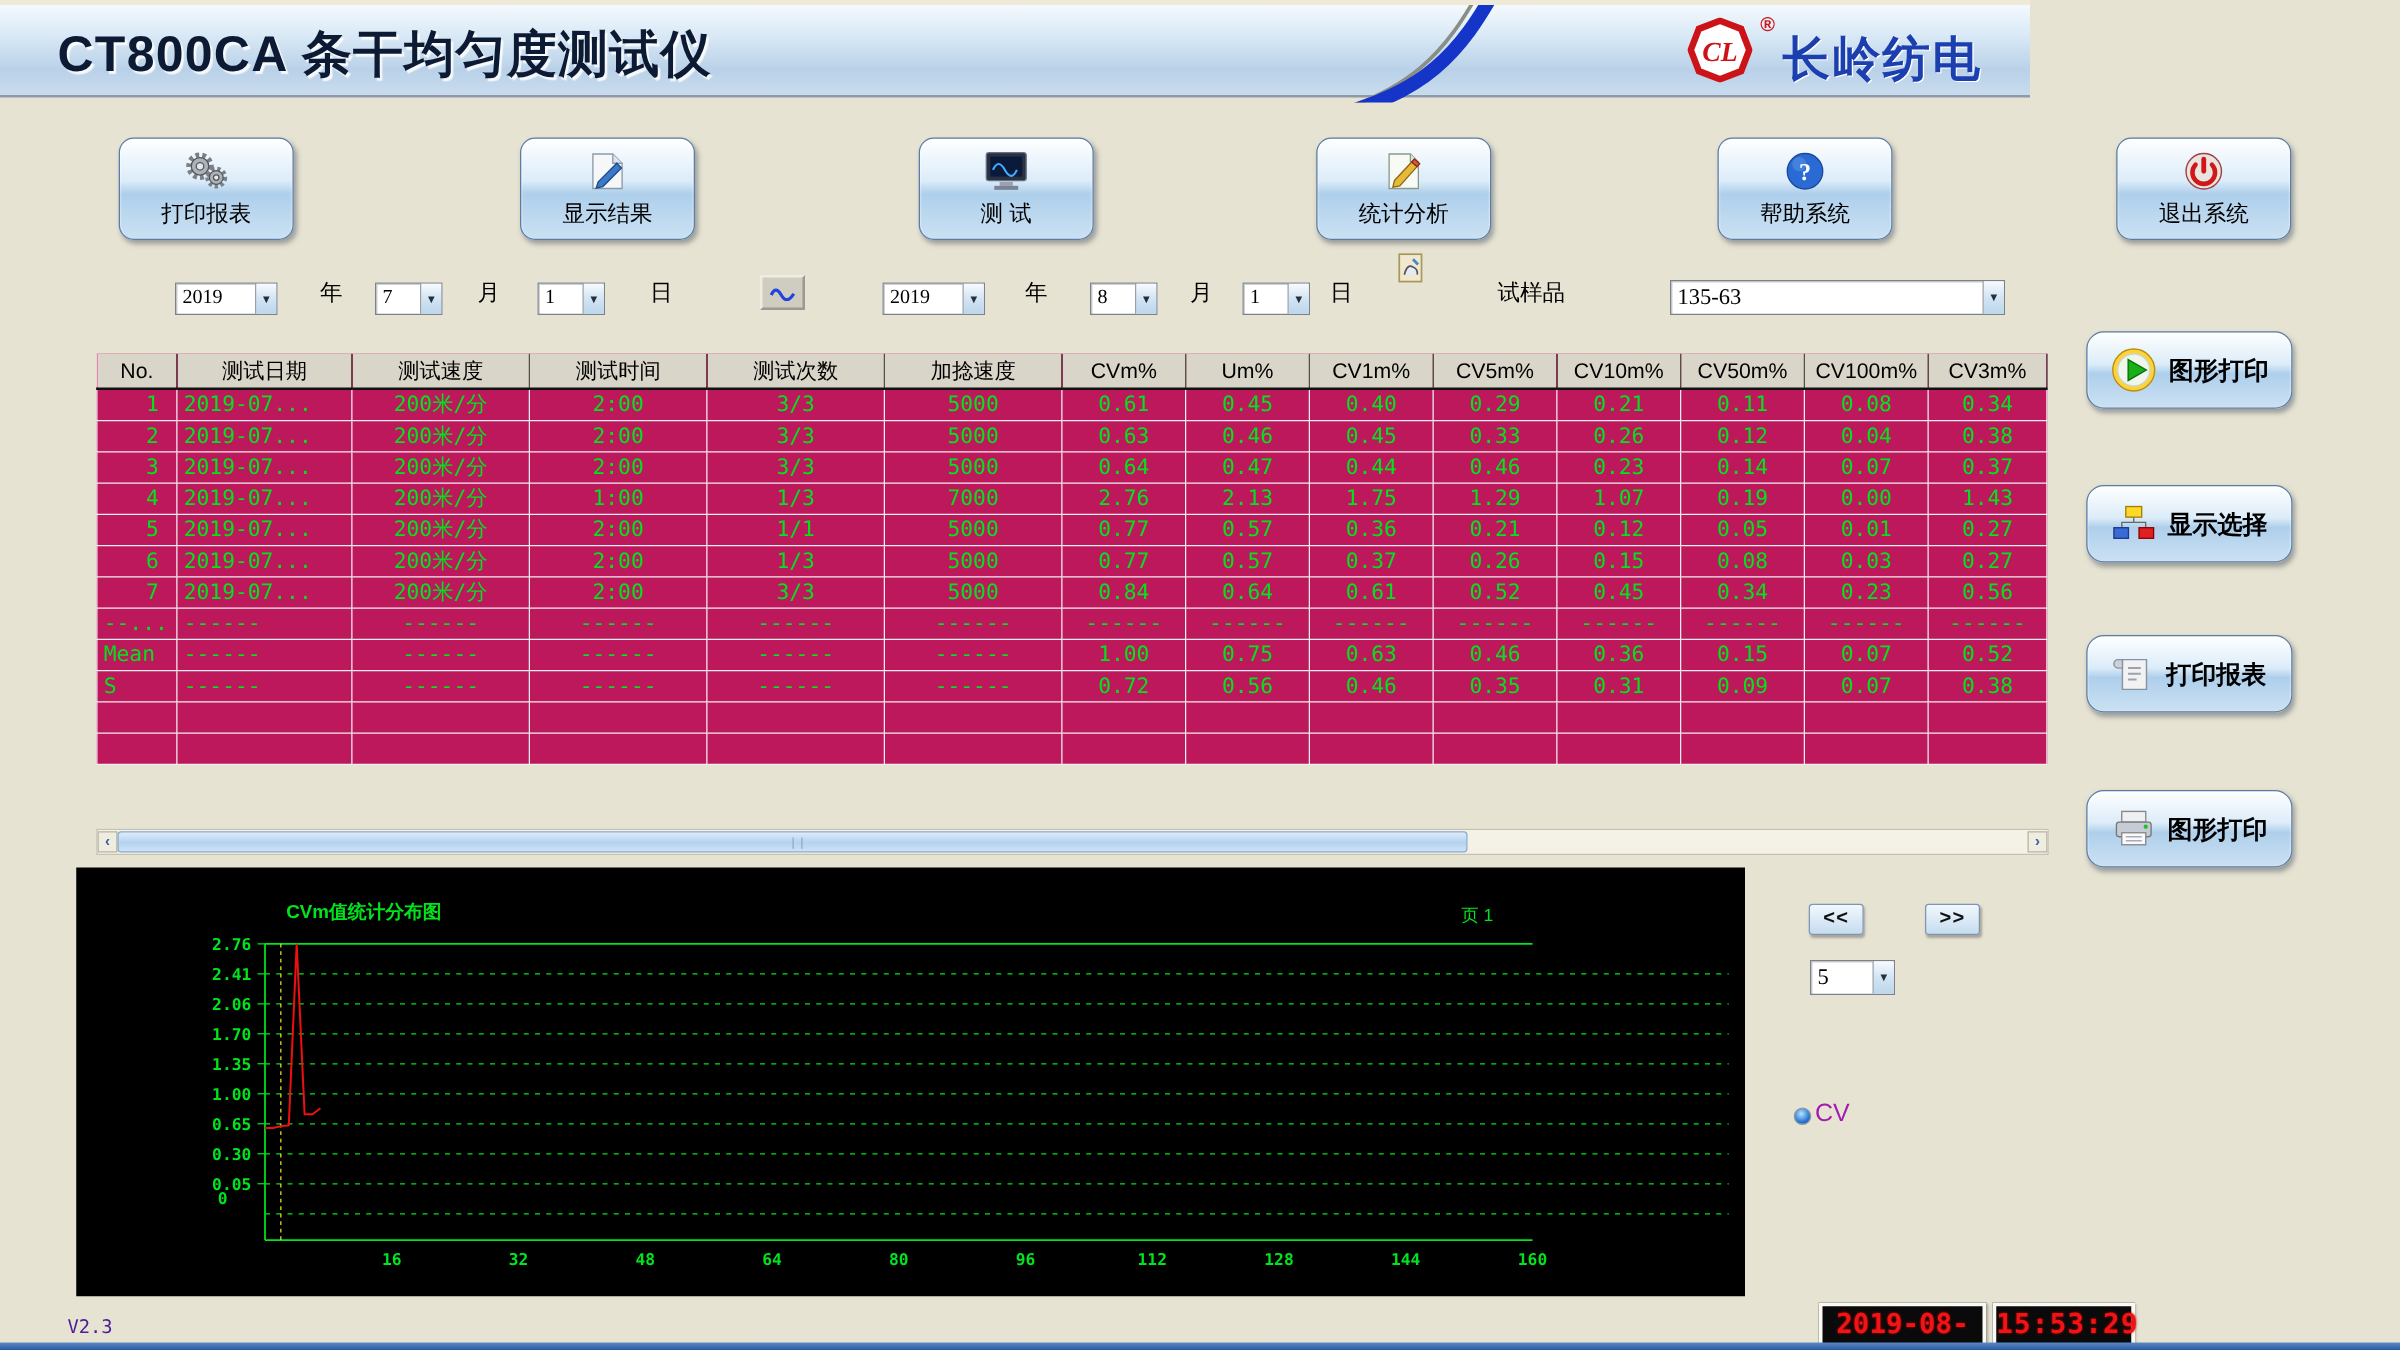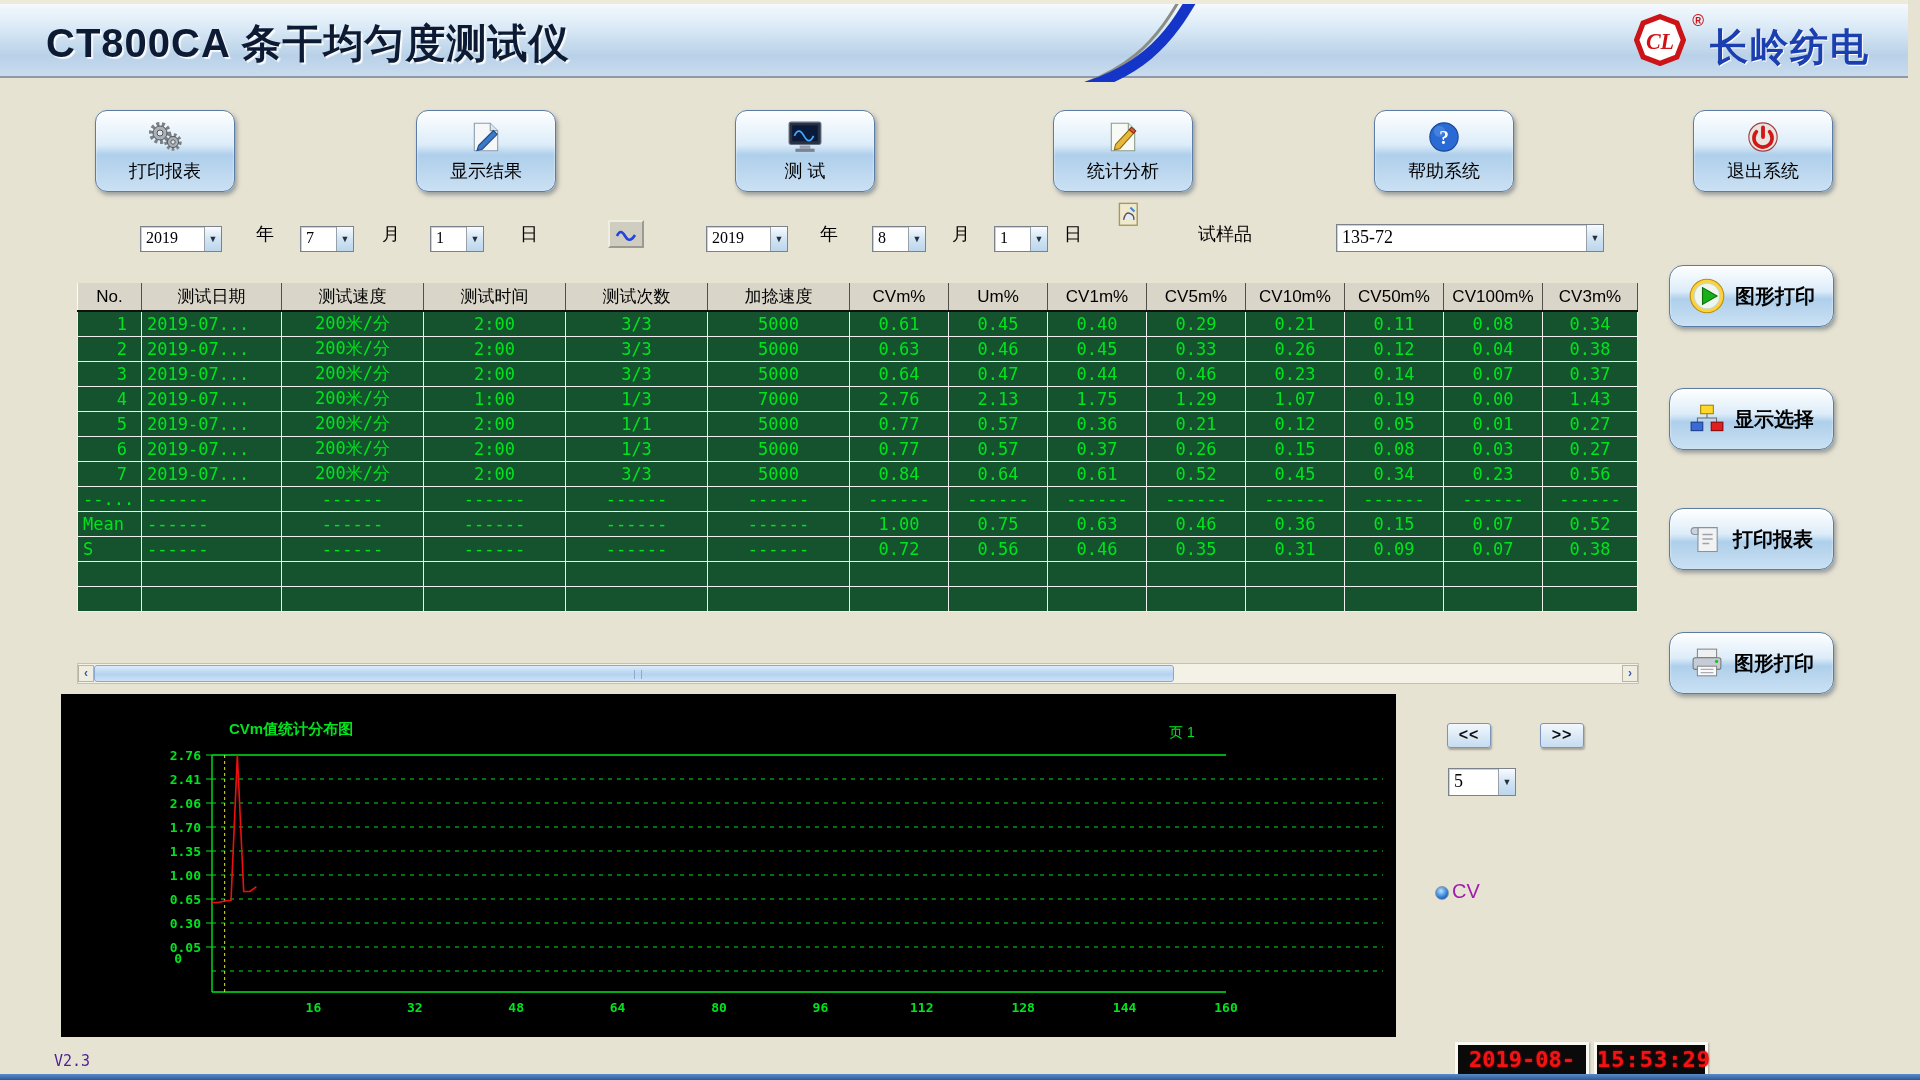--- a/index.html
+++ b/index.html
@@ -1,20 +1,20 @@
 <!DOCTYPE html>
 <html><head>
 <meta charset="utf-8">
 <style>
   *{box-sizing:border-box;}
   html,body{margin:0;padding:0;}
   body{width:1920px;height:1080px;overflow:hidden;background:#e7e3d3;font-family:"Liberation Sans",sans-serif;position:relative;}
 
   
-  .titlebar{position:absolute;left:0;top:0;width:1908px;height:78px;
+  .titlebar{position:absolute;left:0;top:0;width:1624px;height:78px;
     background:linear-gradient(180deg,#f4f9fd 0%,#dcebf7 30%,#b9d1e8 72%,#c9dcee 100%);
     border-top:4px solid #efead8;border-bottom:2px solid #8e9aaa;}
   .app-title{position:absolute;left:46px;top:12px;font-size:40px;font-weight:bold;color:#0c1a33;
     text-shadow:2px 2px 1px rgba(255,255,255,.85);letter-spacing:1px;}
   .swoosh{position:absolute;left:1000px;top:0;}
   .logo-area{position:absolute;right:38px;top:10px;display:flex;align-items:flex-start;gap:6px;}
   .brand{font-size:38px;font-weight:900;color:#1b3fae;text-shadow:1px 1px 0 #ffffff;letter-spacing:2px;margin-top:8px;}
   .reg{color:#cc1418;font-size:16px;font-weight:bold;margin-top:-2px;}
 
   
@@ -36,21 +36,21 @@
   .combo .cval{flex:1;font-size:16px;padding:2px 2px 0 5px;font-family:"Liberation Serif",serif;color:#000;
     white-space:nowrap;overflow:hidden;}
   .combo .cbtn{width:17px;border-left:1px solid #9aa0a8;
     background:linear-gradient(180deg,#f8fbfe,#d2e4f4 50%,#bcd6ec);
     display:flex;align-items:center;justify-content:center;color:#24303c;font-size:9px;cursor:pointer;}
   .wave-btn{position:absolute;left:608px;top:220px;width:36px;height:28px;background:#cfccc0;
     border:2px outset #efece0;display:flex;align-items:center;justify-content:center;cursor:pointer;}
   .hand-ic{position:absolute;left:1118px;top:202px;}
 
   
-  .grid{position:absolute;left:77px;top:283px;width:1560px;border-collapse:collapse;background:#14532d;table-layout:fixed;}
+  .grid{position:absolute;left:77px;top:283px;width:1560px;border-collapse:collapse;background:#be185d;table-layout:fixed;}
   .grid th{background:#d9d5c9;border-left:1px solid #fdfdf8;border-right:1px solid #55514a;border-bottom:2px solid #111;
     color:#000;font-weight:normal;font-size:17px;height:28px;padding:0;white-space:nowrap;overflow:hidden;}
   .grid td{border:1px solid #efefef;color:#00e41e;font-family:"DejaVu Sans Mono",monospace;font-size:17px;
     height:25px;padding:0 5px;text-align:center;white-space:nowrap;overflow:hidden;}
   .grid td.a-l{text-align:left;}
   .grid td.a-r{text-align:right;padding-right:14px;}
 
   
   .hscroll{position:absolute;left:77px;top:663px;width:1562px;height:21px;background:#f4f2e6;
     border:1px solid #c6c2b2;}
@@ -197,21 +197,21 @@
   </div>
   <span class="flabel" style="left:1064px;top:222px">日</span>
 
   <svg class="hand-ic" width="22" height="26" viewBox="0 0 16 19">
     <rect x="1" y="1" width="13" height="16" fill="#f0e9cf" stroke="#a89858"></rect>
     <path d="M4 13 q1.5 -6.5 5 -4.5 q3 1.2 2.5 4.5" stroke="#555" stroke-width="1" fill="#e6e9f6"></path>
     <path d="M9 4 l3 3" stroke="#4488cc" stroke-width="1.6"></path>
   </svg>
   <span class="flabel" style="left:1198px;top:222px">试样品</span>
   <div class="combo" style="left:1336px;top:224px;width:268px;height:28px">
-    <span class="cval" style="font-size:18px">135-72</span>
+    <span class="cval" style="font-size:18px">135-63</span>
     <span class="cbtn">▼</span>
   </div>
 
   <table class="grid">
     <colgroup>
       <col style="width:64px">
         <col style="width:140px">
         <col style="width:142px">
         <col style="width:142px">
       <col style="width:142px">

